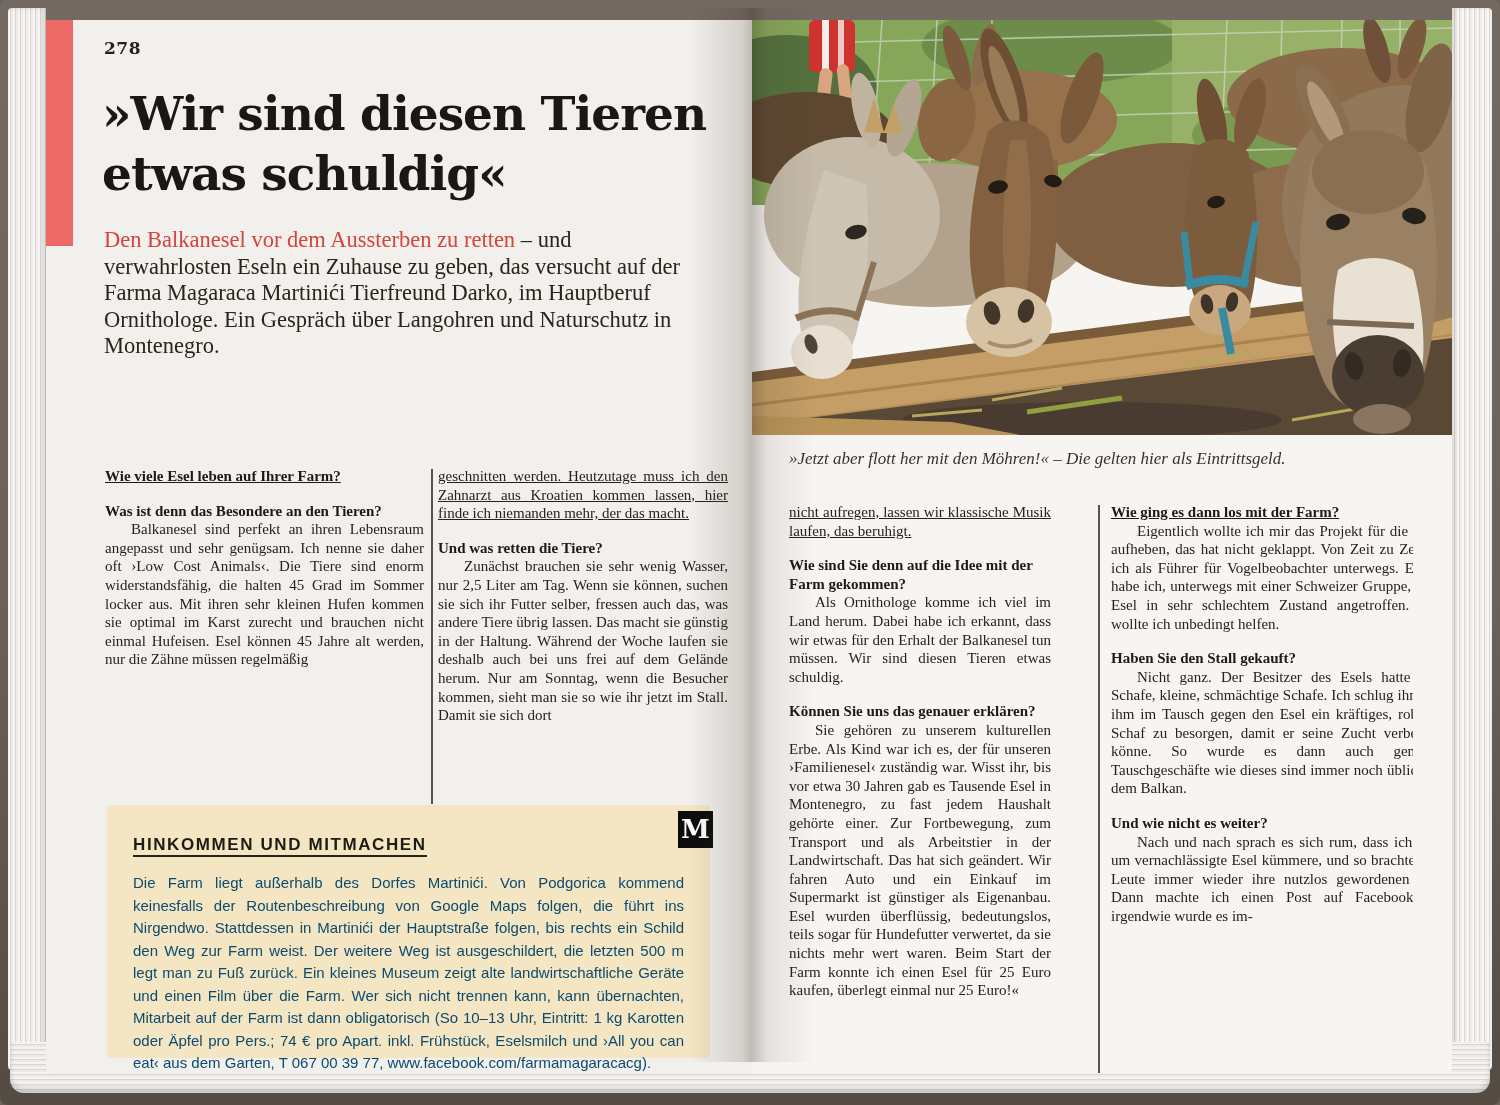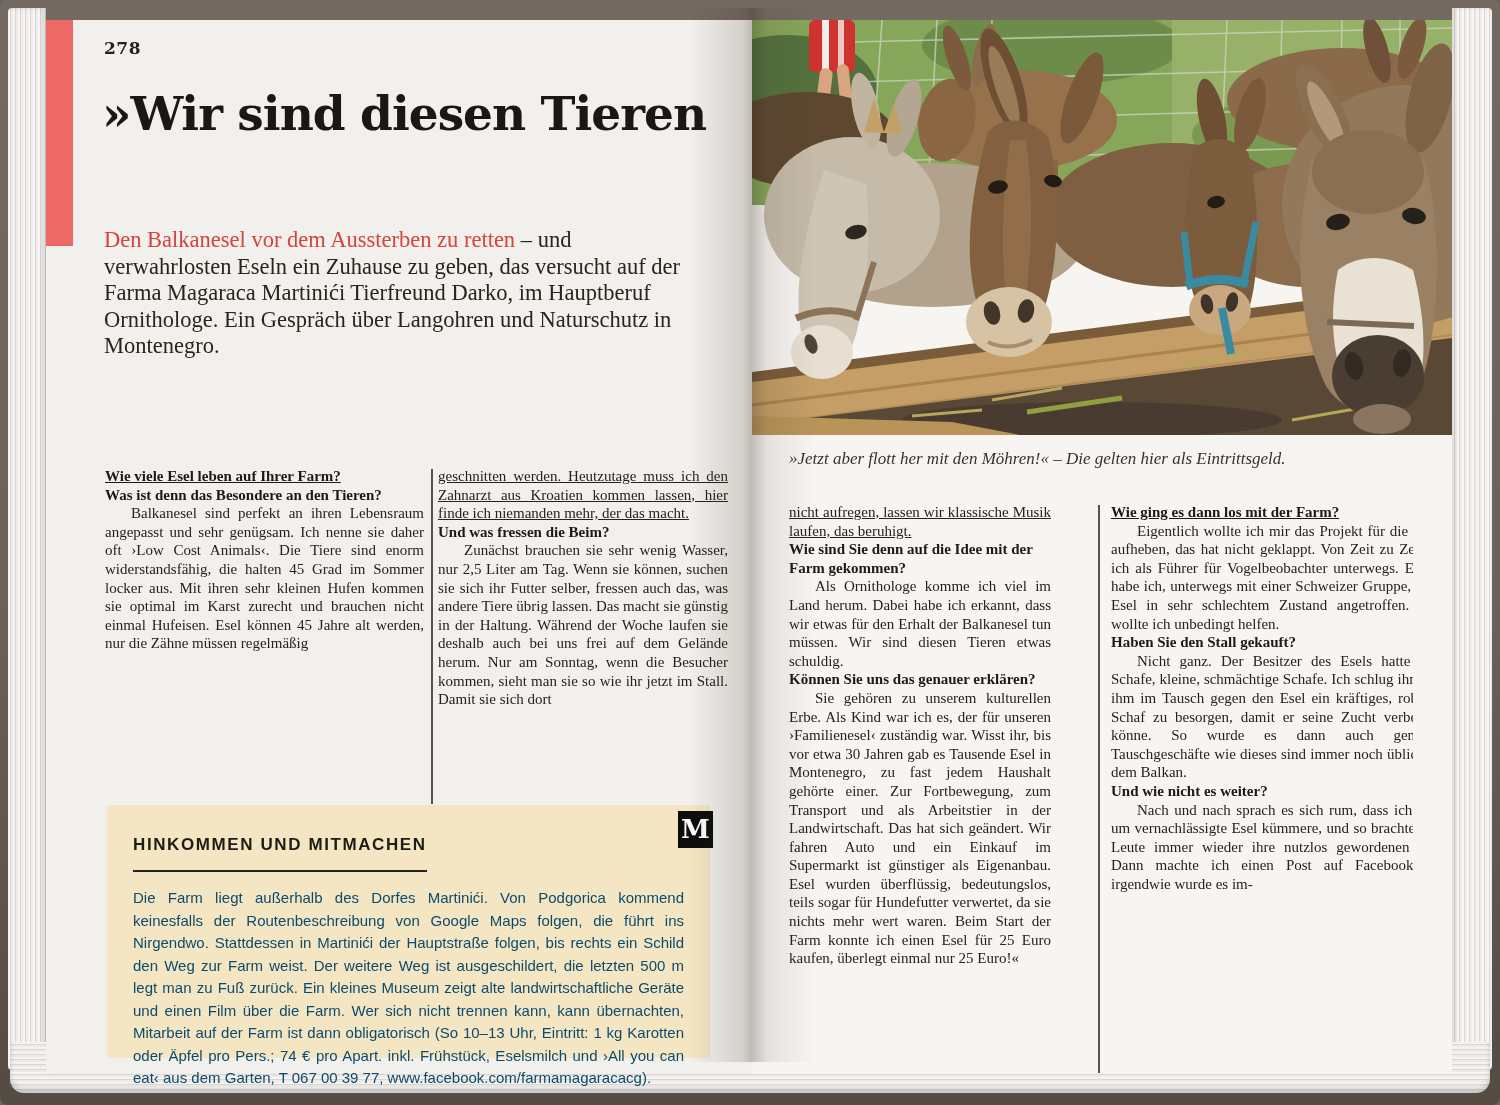--- a/index.html
+++ b/index.html
@@ -34,27 +34,27 @@
   .cols-right{left:37px;top:483px;width:624px;height:574px;overflow:hidden;}
   .col{position:absolute;top:0;bottom:0;overflow:hidden;font:400 15px/18.6px "Liberation Serif",serif;color:#272219;text-align:justify;}
   .cols-left .c1{left:0;width:319px;}
   .cols-left .c2{left:333px;width:290px;}
   .cols-right .c1{left:0;width:262px;}
   .cols-right .c2{left:322px;width:337px;}
   .col-rule{position:absolute;top:2px;bottom:4px;width:1.5px;background:#57524b;}
   .cols-left .col-rule{left:326px;}
   .cols-right .col-rule{left:309px;}
   .col p{margin:0;}
-  .col p.q{font-weight:700;color:#1e1912;margin-top:0;text-align:left;}
+  .col p.q{font-weight:700;color:#1e1912;margin-top:16px;text-align:left;}
   .col p:first-child{margin-top:0;text-decoration:underline;}
   .col p.a{text-indent:26px;}
 
   
   .infobox{position:absolute;left:61px;top:785px;width:603px;height:253px;background:#f4e6c2;border-radius:2px;padding:22px 26px 18px 26px;}
-  .infobox-title{display:inline-block;margin:8px 0 0 0;font:700 17px/1.2 "Liberation Sans",sans-serif;color:#1d1c15;letter-spacing:1.6px;border-bottom:2px solid #24231c;padding-bottom:15px;}
+  .infobox-title{display:inline-block;margin:8px 0 0 0;font:700 17px/1.2 "Liberation Sans",sans-serif;color:#1d1c15;letter-spacing:1.6px;border-bottom:2px solid #24231c;padding-bottom:0;}
   .infobox-body{margin:15px 0 0 0;font:400 15px/22.5px "Liberation Sans",sans-serif;color:#0c4a6e;text-align:justify;}
   .m-logo{position:absolute;right:-3px;top:6px;width:35px;height:37px;background:#0d0d0d;color:#fdfdfb;
     font:700 26px/37px "DejaVu Serif",serif;text-align:center;}
 
   
   .photo{position:absolute;left:0;top:0;width:700px;height:415px;overflow:hidden;}
   .photo svg{display:block;width:700px;height:415px;}
   .caption{position:absolute;left:37px;top:428px;width:610px;margin:0;font:italic 400 17px/22px "Liberation Serif",serif;color:#37322b;}
 </style>
 </head>
@@ -64,34 +64,35 @@
   <div class="stack stack-left"></div>
   <div class="stack stack-right"></div>
   <div class="stack stack-bottom"></div>
 
   <div class="page page-left">
     <div class="red-tab"></div>
     <div class="page-number">278</div>
 
     <h1 class="headline">
       <span>»Wir sind diesen Tieren</span>
+      <span>etwas schuldig«</span>
     </h1>
 
     <p class="lead"><span class="lead-red">Den Balkanesel vor dem Aussterben zu retten</span><span> – und verwahrlosten Eseln ein Zuhause zu geben, das versucht auf der Farma Magaraca Martinići Tierfreund Darko, im Hauptberuf Ornithologe. Ein Gespräch über Langohren und Naturschutz in Montenegro.</span></p>
 
     <section class="columns cols-left">
       <div class="col c1">
         <p class="q">Wie viele Esel leben auf Ihrer Farm?</p>
         <p class="q">Was ist denn das Besondere an den Tieren?</p>
         <p class="a">Balkanesel sind perfekt an ihren Lebensraum angepasst und sehr genügsam. Ich nenne sie daher oft ›Low Cost Animals‹. Die Tiere sind enorm widerstandsfähig, die halten 45 Grad im Sommer locker aus. Mit ihren sehr kleinen Hufen kommen sie optimal im Karst zurecht und brauchen nicht einmal Hufeisen. Esel können 45 Jahre alt werden, nur die Zähne müssen regelmäßig</p>
       </div>
       <div class="col-rule"></div>
       <div class="col c2">
         <p class="cont">geschnitten werden. Heutzutage muss ich den Zahnarzt aus Kroatien kommen lassen, hier finde ich niemanden mehr, der das macht.</p>
-        <p class="q">Und was fressen die Beim?</p>
+        <p class="q">Und was retten die Tiere?</p>
         <p class="a">Zunächst brauchen sie sehr wenig Wasser, nur 2,5 Liter am Tag. Wenn sie können, suchen sie sich ihr Futter selber, fressen auch das, was andere Tiere übrig lassen. Das macht sie günstig in der Haltung. Während der Woche laufen sie deshalb auch bei uns frei auf dem Gelände herum. Nur am Sonntag, wenn die Besucher kommen, sieht man sie so wie ihr jetzt im Stall. Damit sie sich dort</p>
       </div>
     </section>
 
     <aside class="infobox">
       <div class="m-logo">M</div>
       <h2 class="infobox-title">HINKOMMEN UND MITMACHEN</h2>
       <p class="infobox-body">Die Farm liegt außerhalb des Dorfes Martinići. Von Podgorica kommend keinesfalls der Routenbeschreibung von Google Maps folgen, die führt ins Nirgendwo. Stattdessen in Martinići der Hauptstraße folgen, bis rechts ein Schild den Weg zur Farm weist. Der weitere Weg ist ausgeschildert, die letzten 500 m legt man zu Fuß zurück. Ein kleines Museum zeigt alte landwirtschaftliche Geräte und einen Film über die Farm. Wer sich nicht trennen kann, kann übernachten, Mitarbeit auf der Farm ist dann obligatorisch (So 10–13 Uhr, Eintritt: 1 kg Karotten oder Äpfel pro Pers.; 74 € pro Apart. inkl. Frühstück, Eselsmilch und ›All you can eat‹ aus dem Garten, T 067 00 39 77, www.facebook.com/farmamagaracacg).</p>
     </aside>
   </div>

